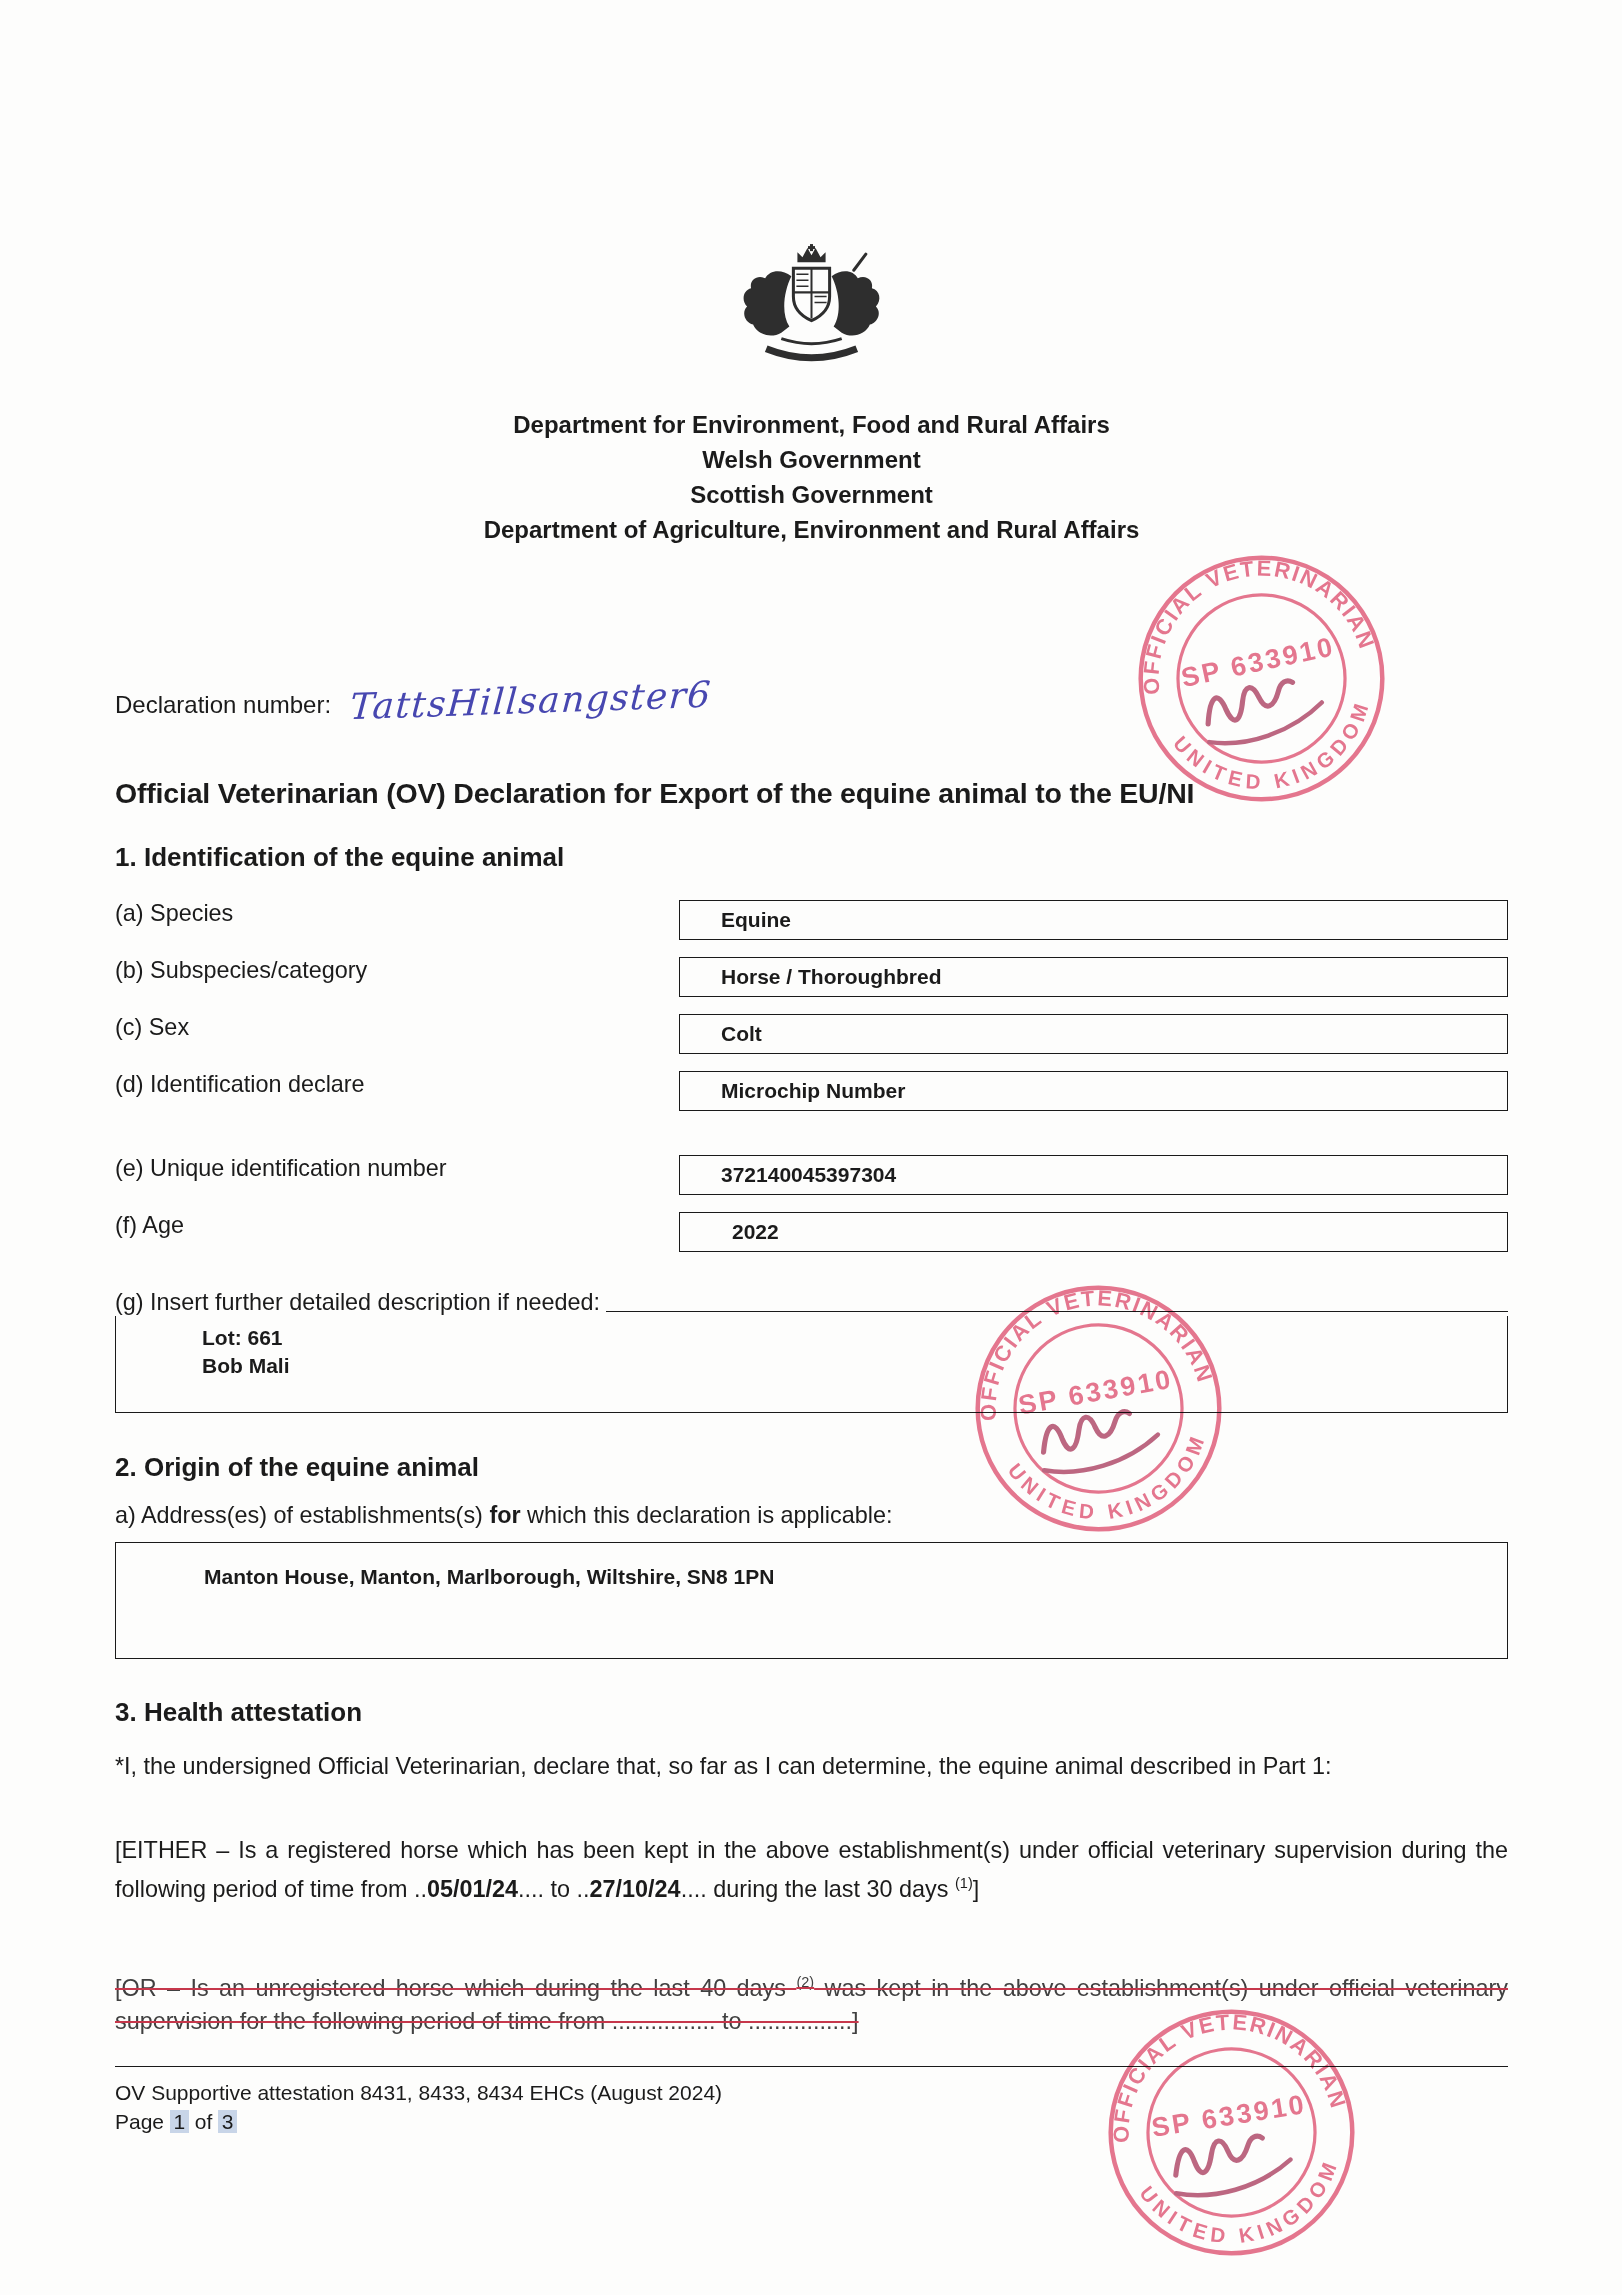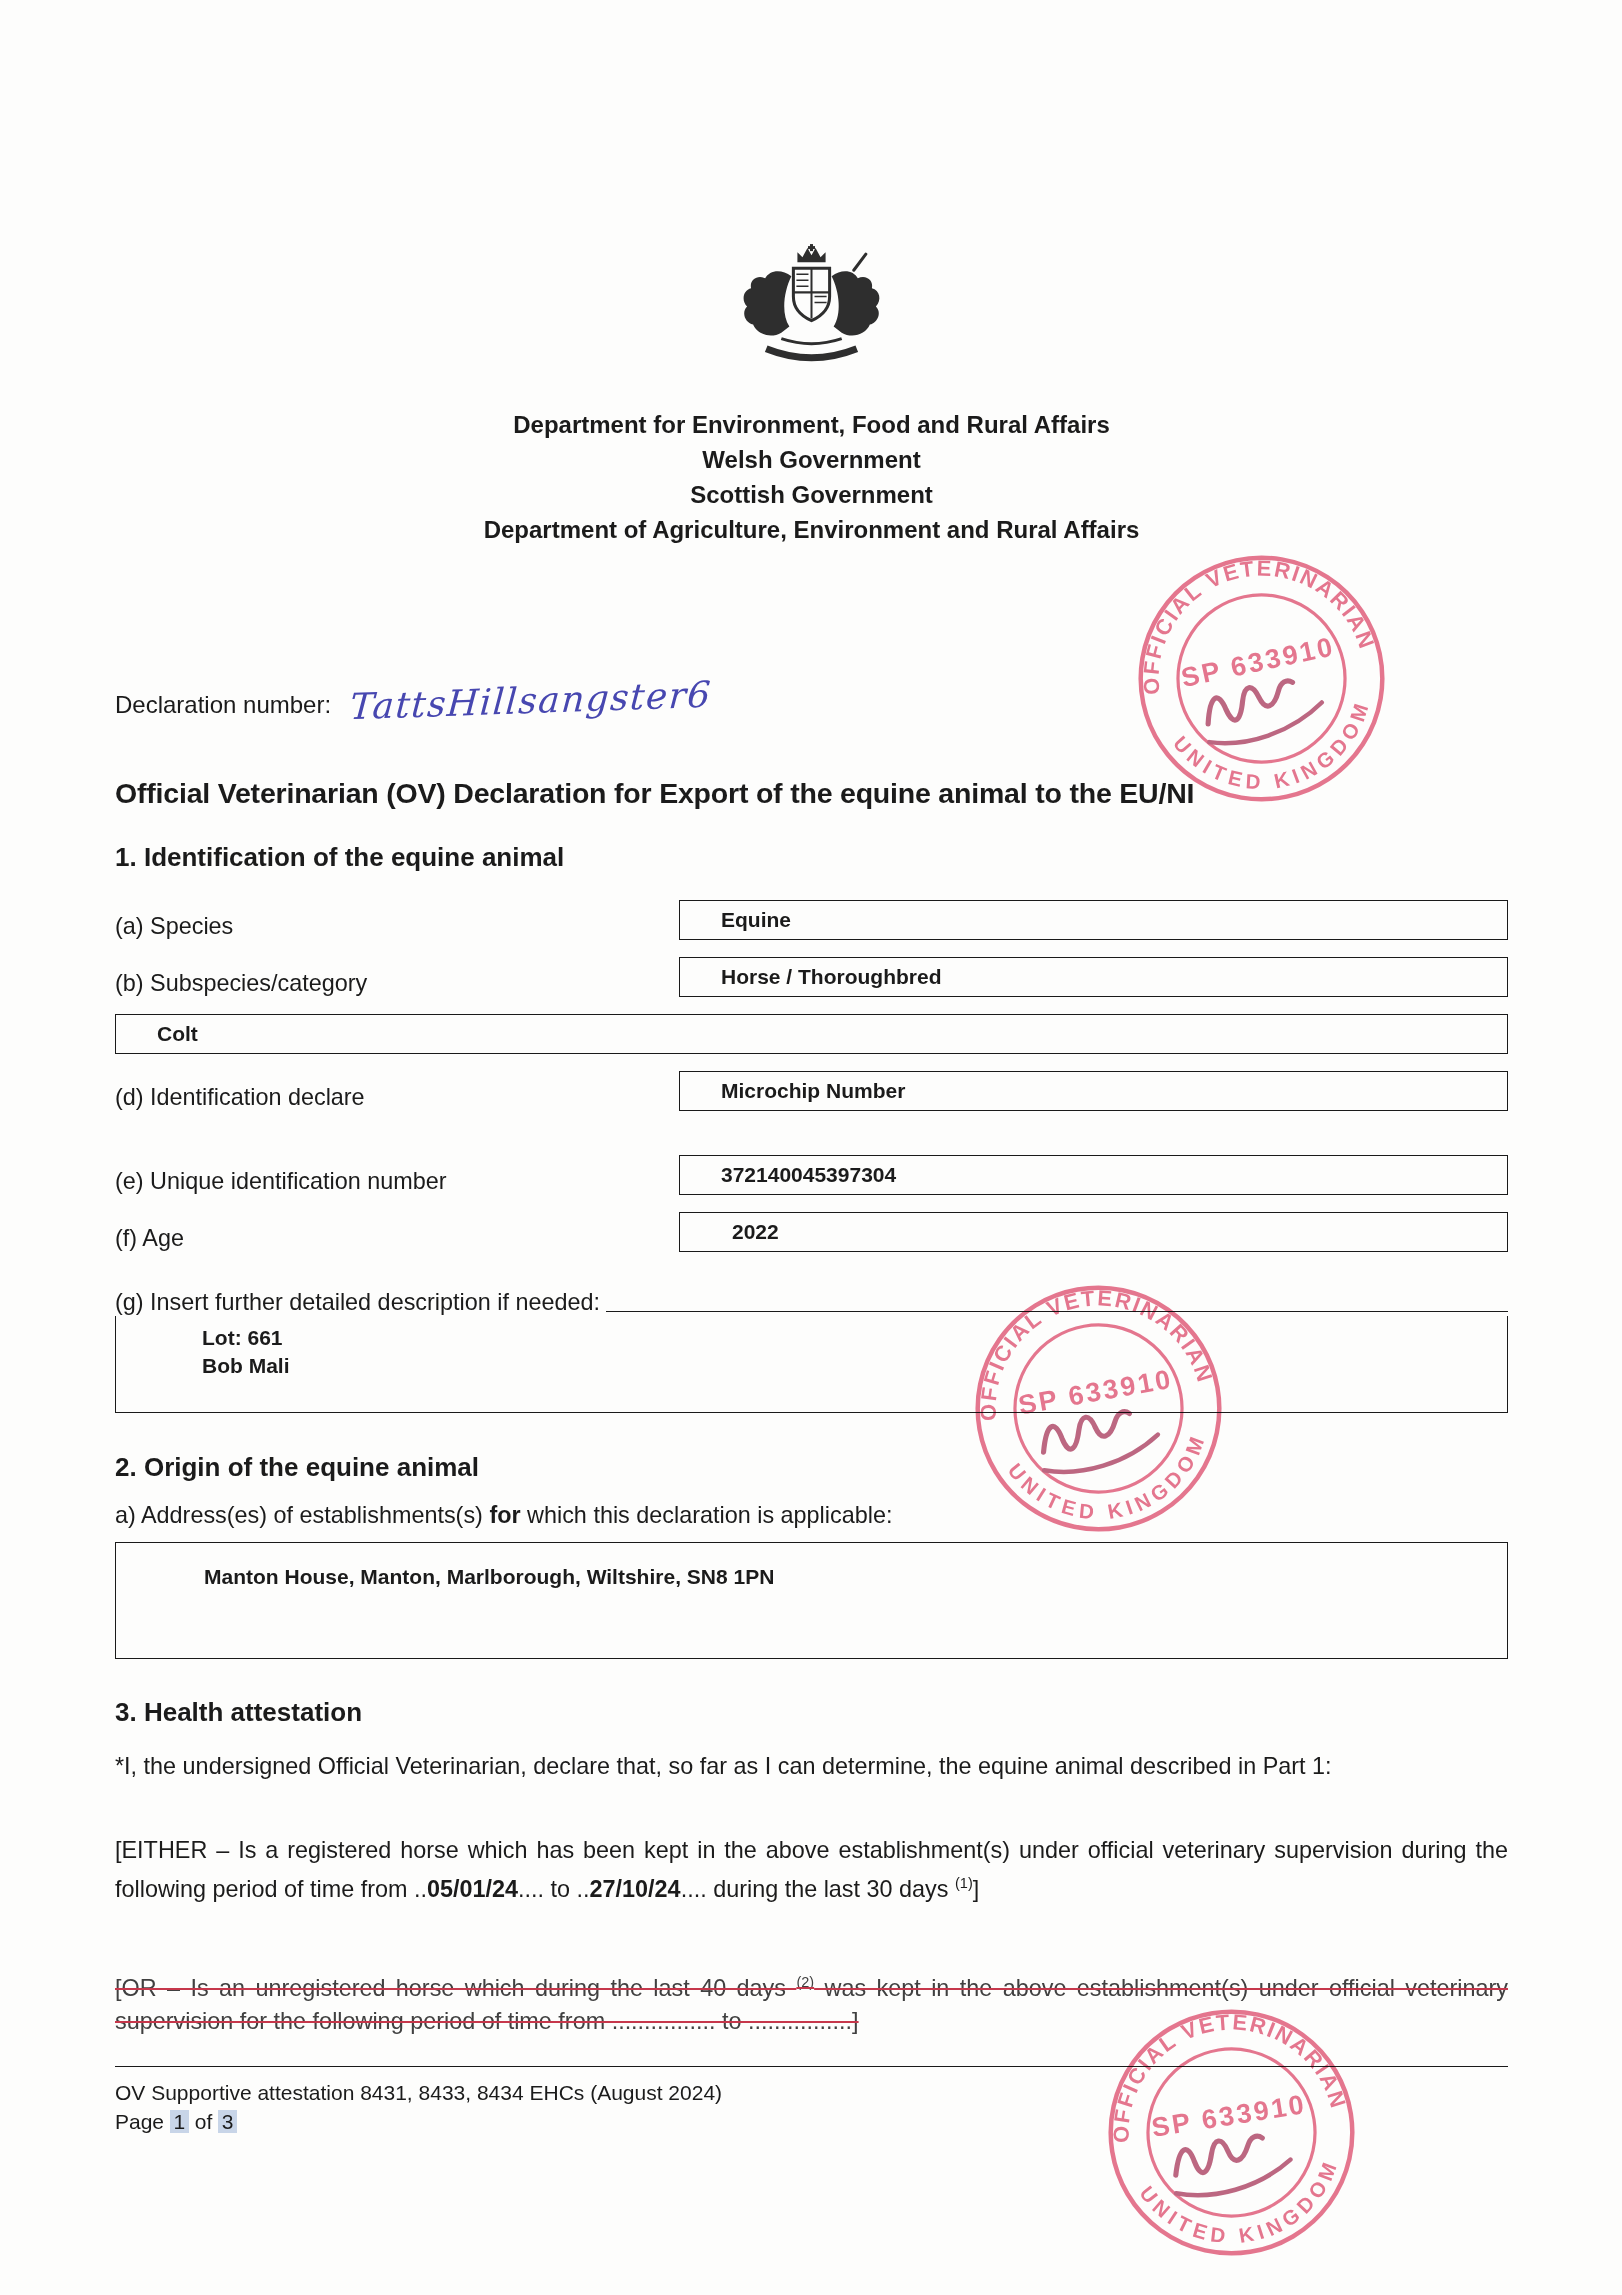--- a/index.html
+++ b/index.html
@@ -32,21 +32,21 @@
   }
 
   .doc-title { margin-top: 46px; font-size: 28.5px; font-weight: bold; letter-spacing: -0.2px; }
 
   .section-heading { font-size: 26px; font-weight: bold; }
   #sec1-heading { margin-top: 32px; }
   #sec2-heading { margin-top: 39px; }
   #sec3-heading { margin-top: 38px; }
 
   .fields { margin-top: 27px; }
-  .row { display: flex; align-items: flex-end; margin-bottom: 17px; }
+  .row { display: flex; align-items: flex-start; margin-bottom: 17px; }
   .row.gap-after { margin-bottom: 44px; }
   .row .label { width: 564px; font-size: 23.4px; }
   .row .box {
     flex: 1; border: 1.8px solid #1a1a1a; height: 40px;
     display: flex; align-items: center; padding-left: 41px;
     font-size: 21px; font-weight: bold;
   }
   .row .box.indent-lg { padding-left: 52px; }
 
   .desc-label-row { margin-top: 37px; display: flex; font-size: 23.4px; }
@@ -133,20 +133,21 @@
           <span>Equine</span>
         </div>
     </div>
     <div class="row">
       <div class="label">(b) Subspecies/category</div>
       <div class="box">
           <span>Horse / Thoroughbred</span>
         </div>
     </div>
     <div class="row">
+      <div class="label">(c) Sex</div>
       <div class="box">
           <span>Colt</span>
         </div>
     </div>
     <div class="row gap-after">
       <div class="label">(d) Identification declare</div>
       <div class="box">
           <span>Microchip Number</span>
         </div>
     </div>

